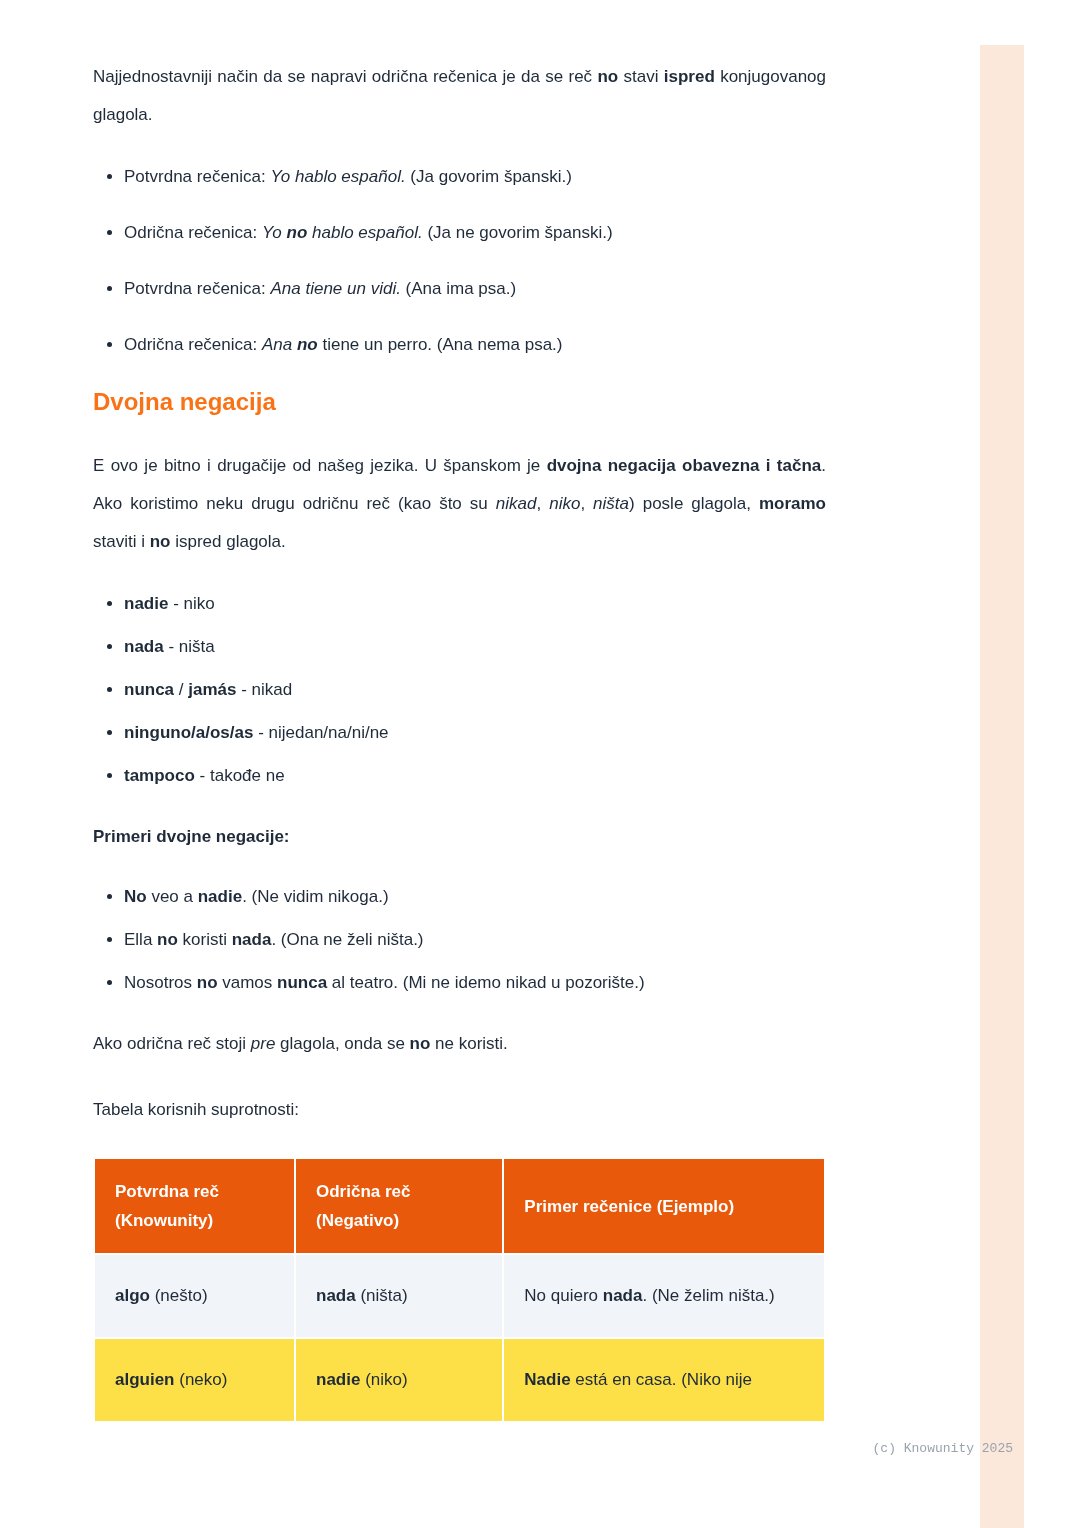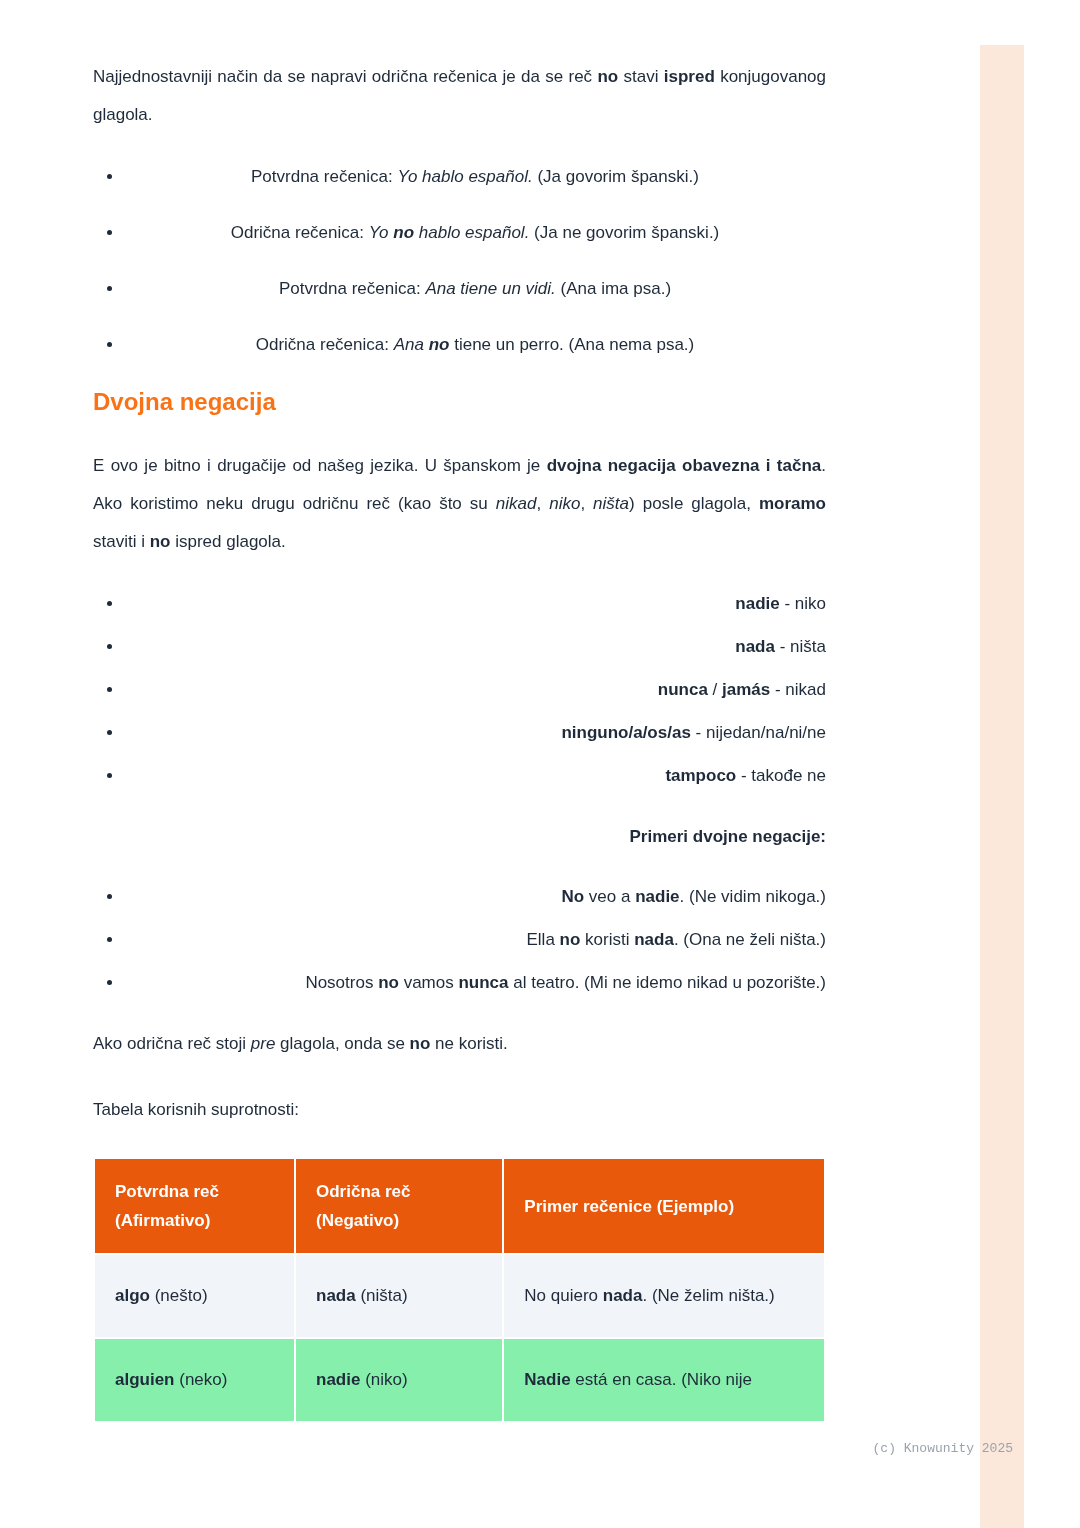--- a/index.html
+++ b/index.html
@@ -24,39 +24,39 @@
     left: 93px; top: 58px;
     width: 733px;
     z-index: 2;
   }
   .para {
     font-size: 17px;
     line-height: 38px;
     margin: 0 0 28px 0;
   }
   .justify { text-align: justify; }
-  .bold-para { font-weight: 700; margin-bottom: 26px; text-align: right; }
+  .bold-para { font-weight: 700; margin-bottom: 26px; }
   .heading {
     font-size: 24px;
     font-weight: 700;
     color: var(--accent-orange, #f97316);
     margin: 14px 0 30px 0;
     line-height: 30px;
   }
   ul.list {
     margin: 0 0 28px 0;
     padding-left: 31px;
     list-style: disc outside;
   }
   ul.list li {
     font-size: 17px;
     line-height: 29px;
   }
-  ul.spaced li { margin: 0 0 27px 0; text-align: center; }
-  ul.tight li { margin: 0 0 14px 0; text-align: right; }
+  ul.spaced li { margin: 0 0 27px 0; }
+  ul.tight li { margin: 0 0 14px 0; }
   table.opp {
     width: 100%;
     border-collapse: collapse;
     margin-top: 12px;
     table-layout: fixed;
   }
   table.opp th {
     background: var(--table-header-bg, #e8590c);
     color: #ffffff;
     font-weight: 700;
@@ -67,21 +67,21 @@
     line-height: 29px;
     border: 2px solid #ffffff;
     white-space: pre-line;
   }
   table.opp td {
     font-size: 17px;
     line-height: 30px;
     padding: 26px 20px;
     border: 2px solid #ffffff;
     vertical-align: middle;
-    background: #86efac;
+    background: #fde047;
   }
   table.opp tbody tr:nth-child(odd) td { background: var(--row-alt-bg, #f1f5f9); }
   .watermark {
     position: absolute;
     right: 67px; bottom: 72px;
     font-size: 13px;
     color: var(--watermark, #9aa3ad);
     z-index: 3;
     font-family: Liberation Mono, monospace;
   }
@@ -129,21 +129,21 @@
 
   <table class="opp">
     <colgroup>
       <col style="width:27.5%">
       <col style="width:28.5%">
       <col style="width:44%">
     </colgroup>
     <thead>
       <tr>
         <th>Potvrdna reč
-(Afirmativo)</th>
+(Knowunity)</th>
         <th>Odrična reč
 (Negativo)</th>
         <th>Primer rečenice (Ejemplo)</th>
       </tr>
     </thead>
     <tbody>
       <tr>
         <td><span style="font-weight: 700;">algo</span><span> (nešto)</span></td>
         <td><span style="font-weight: 700;">nada</span><span> (ništa)</span></td>
         <td><span>No quiero </span><span style="font-weight: 700;">nada</span><span>. (Ne želim ništa.)</span></td>

